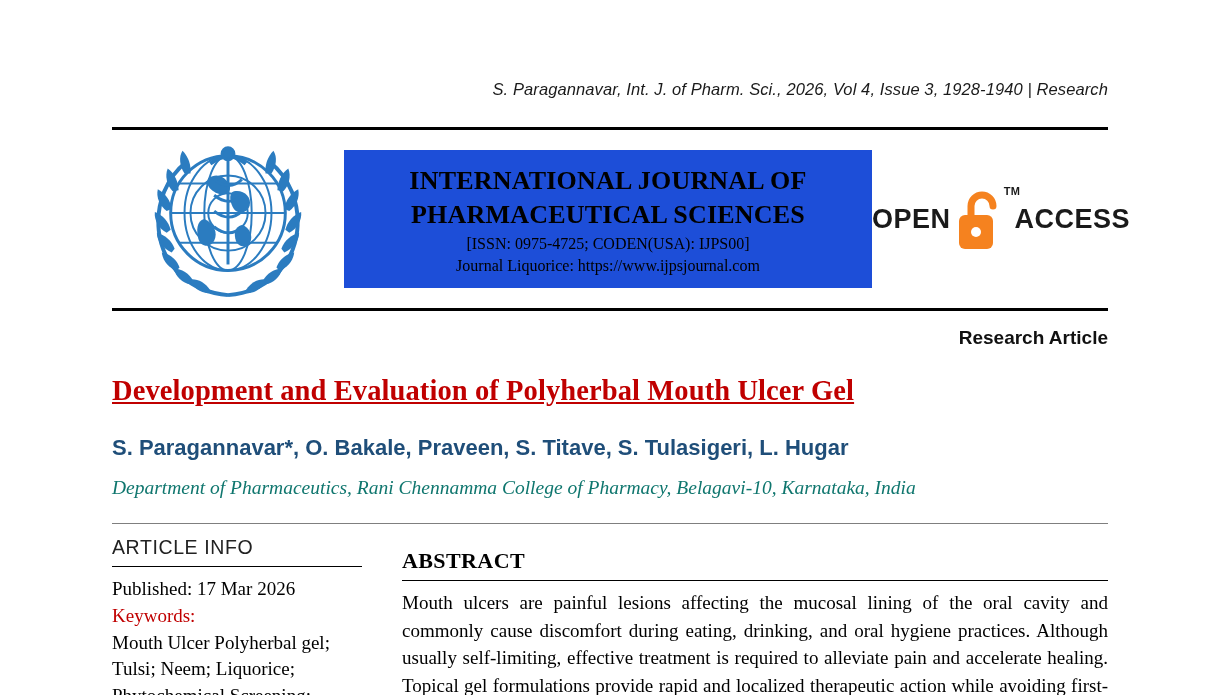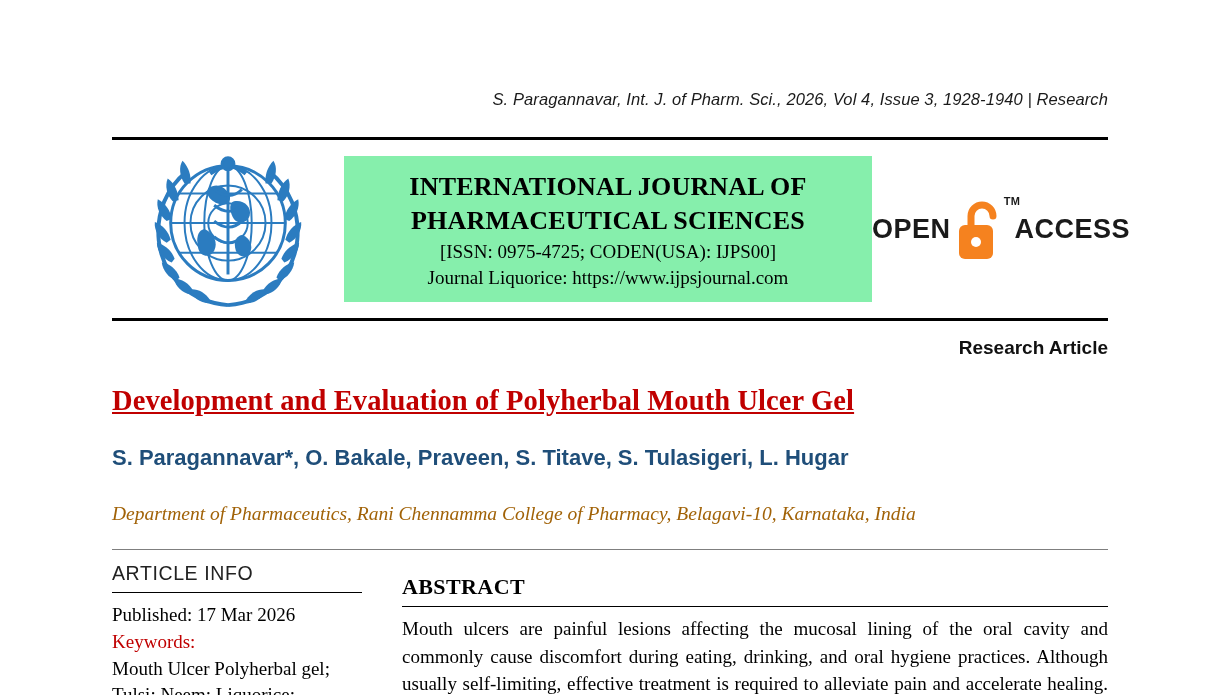--- a/index.html
+++ b/index.html
@@ -12,21 +12,21 @@
     height: 695px;
     font-family: "Liberation Serif", serif;
     color: #000000;
     overflow: hidden;
   }
   .page {
     position: relative;
     width: 1220px;
     height: 695px;
     box-sizing: border-box;
-    padding: 16px 112px;
+    padding: 6px 112px;
   }
 
   
   .running-head {
     text-align: right;
     font-family: "Liberation Sans", sans-serif;
     font-style: italic;
     font-size: 16.5px;
     color: #1a1a1a;
     padding-top: 74px;
@@ -50,35 +50,35 @@
     display: flex;
     align-items: center;
     justify-content: center;
   }
   .un-logo {
     width: 178px;
     height: 170px;
   }
   .journal-box {
     flex: 0 0 528px;
-    background: #86efac;
+    background: #1d4ed8;
     text-align: center;
     padding: 14px 6px 12px;
     box-sizing: border-box;
   }
   .journal-title {
     font-family: "Liberation Serif", serif;
     font-weight: bold;
     font-size: 26px;
     line-height: 1.34;
     letter-spacing: 0.2px;
   }
   .journal-issn,
   .journal-home {
-    font-size: 19px;
+    font-size: 16px;
     line-height: 1.35;
   }
   .oa-wrap {
     flex: 1;
     display: flex;
     align-items: center;
     justify-content: flex-end;
     padding-right: 2px;
   }
   .oa {
@@ -132,22 +132,22 @@
     font-family: "Liberation Sans", sans-serif;
     font-weight: bold;
     font-size: 22px;
     color: #1f4e79;
     margin-top: 28px;
   }
   .affiliation {
     font-family: "Liberation Serif", serif;
     font-style: italic;
     font-size: 19.5px;
-    margin-top: 32px;
-    color: #a16207;
+    margin-top: 16px;
+    color: #0f766e;
   }
 
   .rule-thin {
     border-top: 1.5px solid #7f7f7f;
     margin-top: 24px;
   }
 
   
   .cols {
     display: flex;

